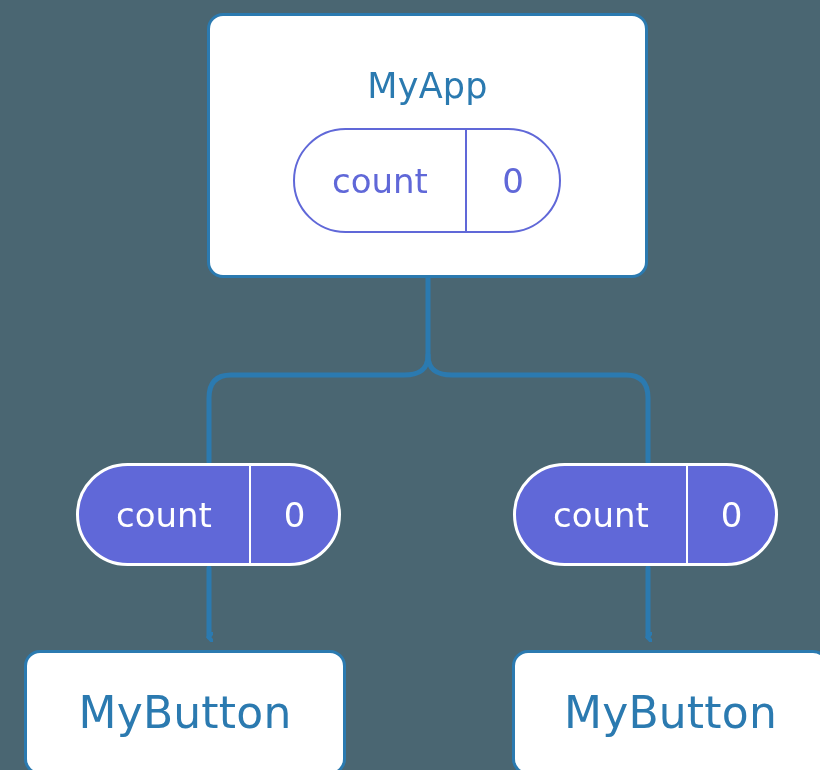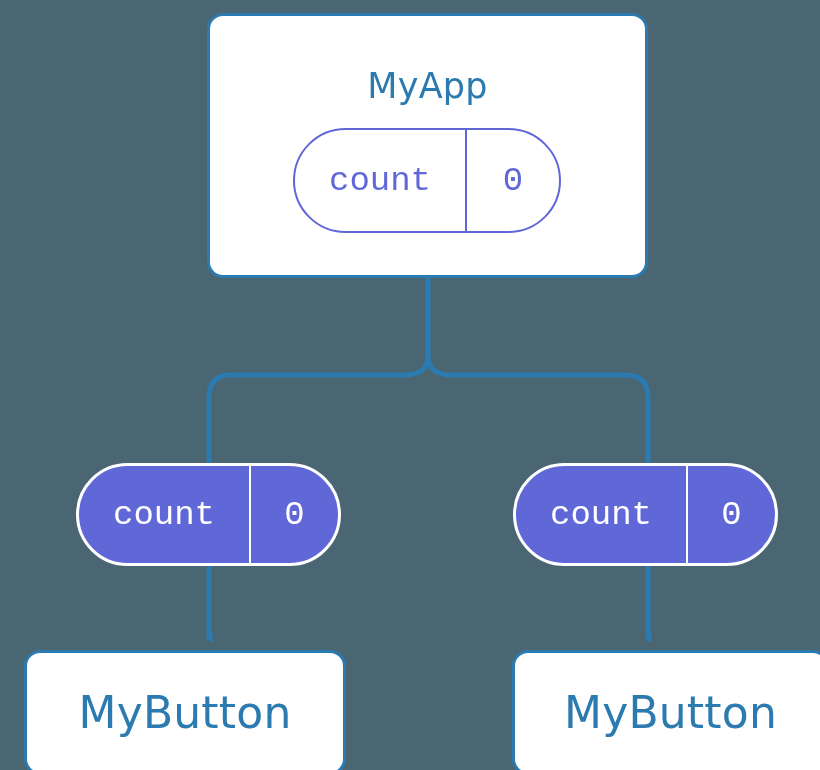--- a/index.html
+++ b/index.html
@@ -82,21 +82,20 @@
     overflow: hidden;
   }
   .pill .pill-key,
   .pill .pill-val {
     display: flex;
     align-items: center;
     justify-content: center;
     font-size: 34px;
     box-sizing: border-box;
     white-space: nowrap;
-    font-family: Liberation Mono, monospace;
   }
 
   
   .pill-outline {
     border: 2px solid #6068d8;
     background: #ffffff;
   }
   .pill-outline .pill-key {
     color: #6068d8;
     flex: 0 0 172px;

